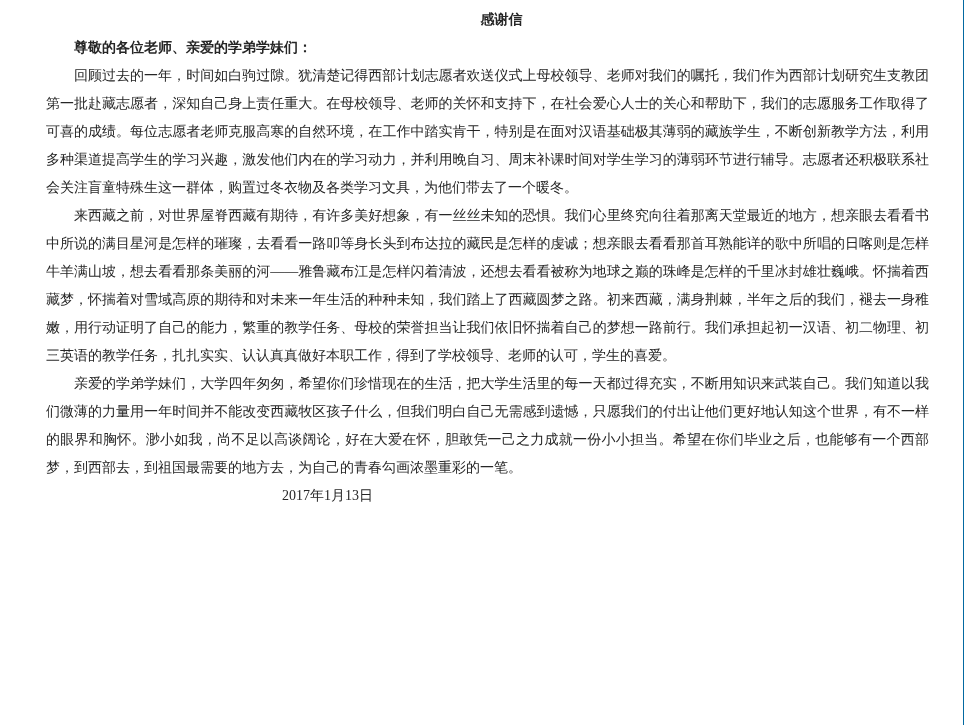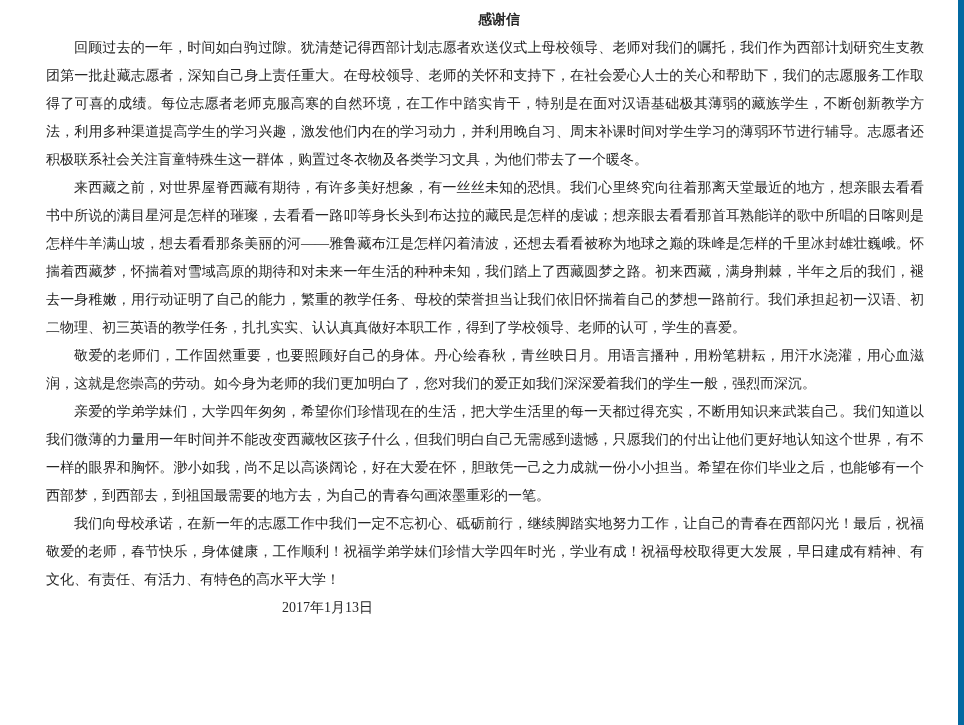--- a/index.html
+++ b/index.html
@@ -6,21 +6,21 @@
     margin: 0;
     padding: 0;
     background: #ffffff;
   }
   .page {
     position: relative;
     width: 964px;
     height: 725px;
     box-sizing: border-box;
     background: #ffffff;
-    border-right: 6px solid #0369a1;
+    border-right: 1px solid #0369a1;
     overflow: hidden;
     padding: 6px 34px 0 46px;
     font-family: "Liberation Serif", "DejaVu Serif", serif;
     color: #262626;
   }
   .page p {
     margin: 0;
     font-size: 14px;
     line-height: 28px;
     text-align: justify;
@@ -46,27 +46,26 @@
     text-align: left;
     padding-left: 236px;
   }
 </style>
 </head>
 <body>
 
 <div class="page">
   <p class="letter-title">感谢信</p>
 
+  <p class="salutation">尊敬的各位老师、亲爱的学弟学妹们：</p>
 
 
   <p class="body-paragraph">回顾过去的一年，时间如白驹过隙。犹清楚记得西部计划志愿者欢送仪式上母校领导、老师对我们的嘱托，我们作为西部计划研究生支教团第一批赴藏志愿者，深知自己身上责任重大。在母校领导、老师的关怀和支持下，在社会爱心人士的关心和帮助下，我们的志愿服务工作取得了可喜的成绩。每位志愿者老师克服高寒的自然环境，在工作中踏实肯干，特别是在面对汉语基础极其薄弱的藏族学生，不断创新教学方法，利用多种渠道提高学生的学习兴趣，激发他们内在的学习动力，并利用晚自习、周末补课时间对学生学习的薄弱环节进行辅导。志愿者还积极联系社会关注盲童特殊生这一群体，购置过冬衣物及各类学习文具，为他们带去了一个暖冬。</p>
 
   <p class="body-paragraph">来西藏之前，对世界屋脊西藏有期待，有许多美好想象，有一丝丝未知的恐惧。我们心里终究向往着那离天堂最近的地方，想亲眼去看看书中所说的满目星河是怎样的璀璨，去看看一路叩等身长头到布达拉的藏民是怎样的虔诚；想亲眼去看看那首耳熟能详的歌中所唱的日喀则是怎样牛羊满山坡，想去看看那条美丽的河——雅鲁藏布江是怎样闪着清波，还想去看看被称为地球之巅的珠峰是怎样的千里冰封雄壮巍峨。怀揣着西藏梦，怀揣着对雪域高原的期待和对未来一年生活的种种未知，我们踏上了西藏圆梦之路。初来西藏，满身荆棘，半年之后的我们，褪去一身稚嫩，用行动证明了自己的能力，繁重的教学任务、母校的荣誉担当让我们依旧怀揣着自己的梦想一路前行。我们承担起初一汉语、初二物理、初三英语的教学任务，扎扎实实、认认真真做好本职工作，得到了学校领导、老师的认可，学生的喜爱。</p>
 
-  <p class="body-paragraph">敬爱的老师们，工作固然重要，也要照顾好自己的身体。丹心绘春秋，青丝映日月。用语言播种，用粉笔耕耘，用汗水浇灌，用心血滋润，这就是您崇高的劳动。如今身为老师的我们更加明白了，您对我们的爱正如我们深深爱着我们的学生一般，强烈而深沉。</p>
 
   <p class="body-paragraph">亲爱的学弟学妹们，大学四年匆匆，希望你们珍惜现在的生活，把大学生活里的每一天都过得充实，不断用知识来武装自己。我们知道以我们微薄的力量用一年时间并不能改变西藏牧区孩子什么，但我们明白自己无需感到遗憾，只愿我们的付出让他们更好地认知这个世界，有不一样的眼界和胸怀。渺小如我，尚不足以高谈阔论，好在大爱在怀，胆敢凭一己之力成就一份小小担当。希望在你们毕业之后，也能够有一个西部梦，到西部去，到祖国最需要的地方去，为自己的青春勾画浓墨重彩的一笔。</p>
 
-  <p class="body-paragraph">我们向母校承诺，在新一年的志愿工作中我们一定不忘初心、砥砺前行，继续脚踏实地努力工作，让自己的青春在西部闪光！最后，祝福敬爱的老师，春节快乐，身体健康，工作顺利！祝福学弟学妹们珍惜大学四年时光，学业有成！祝福母校取得更大发展，早日建成有精神、有文化、有责任、有活力、有特色的高水平大学！</p>
 
 
   <p class="date-line">2017年1月13日</p>
 </div>
 
 </body></html>

